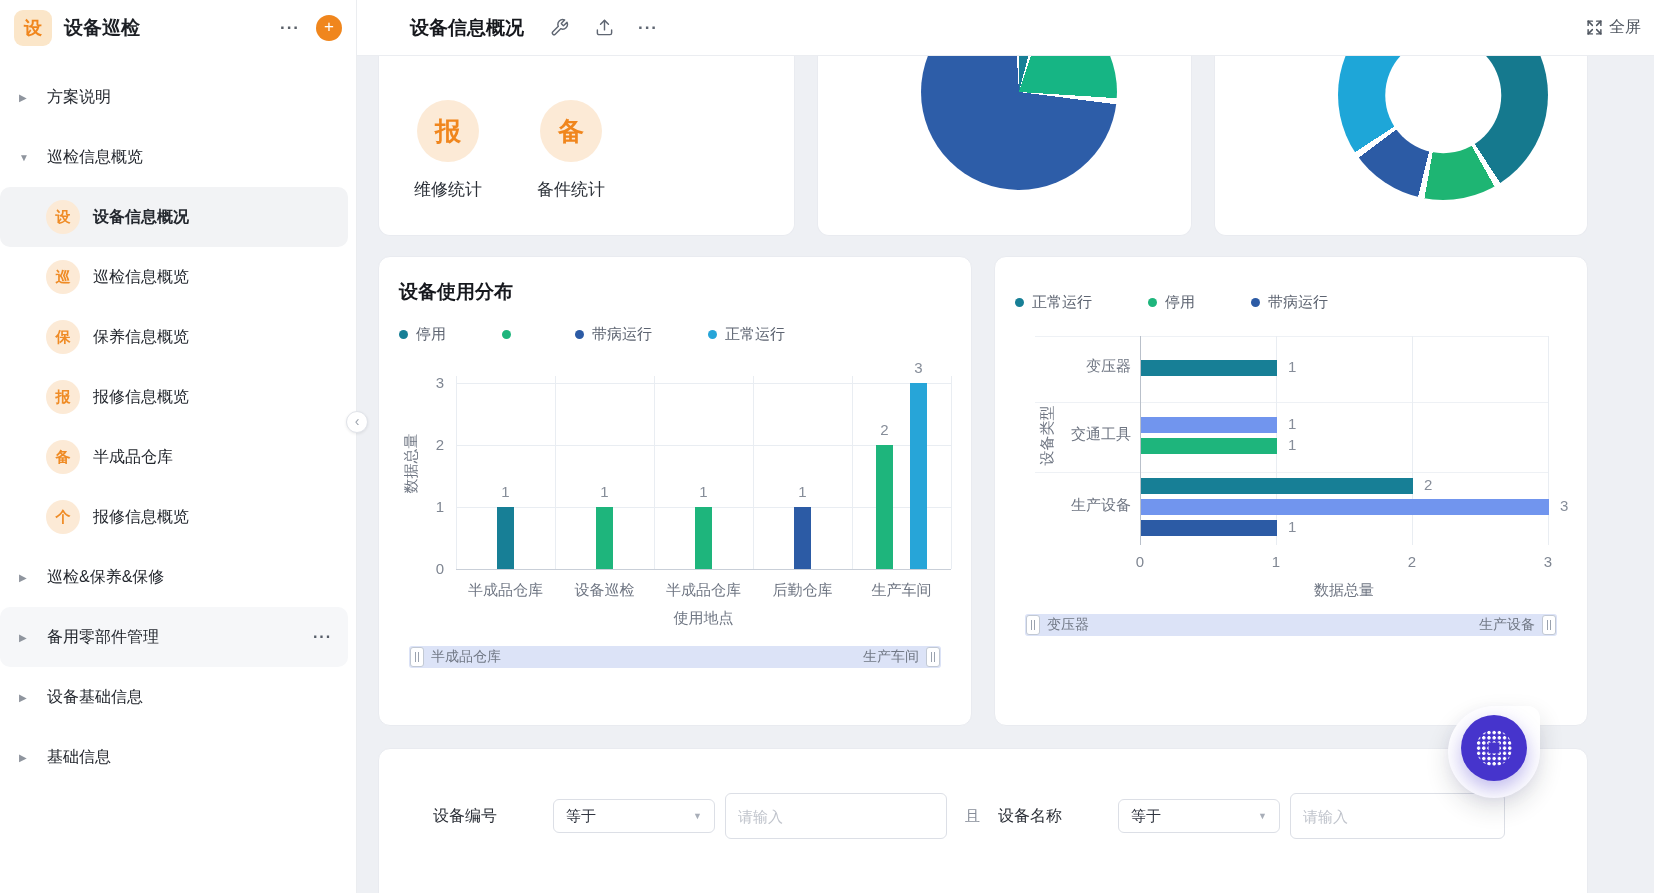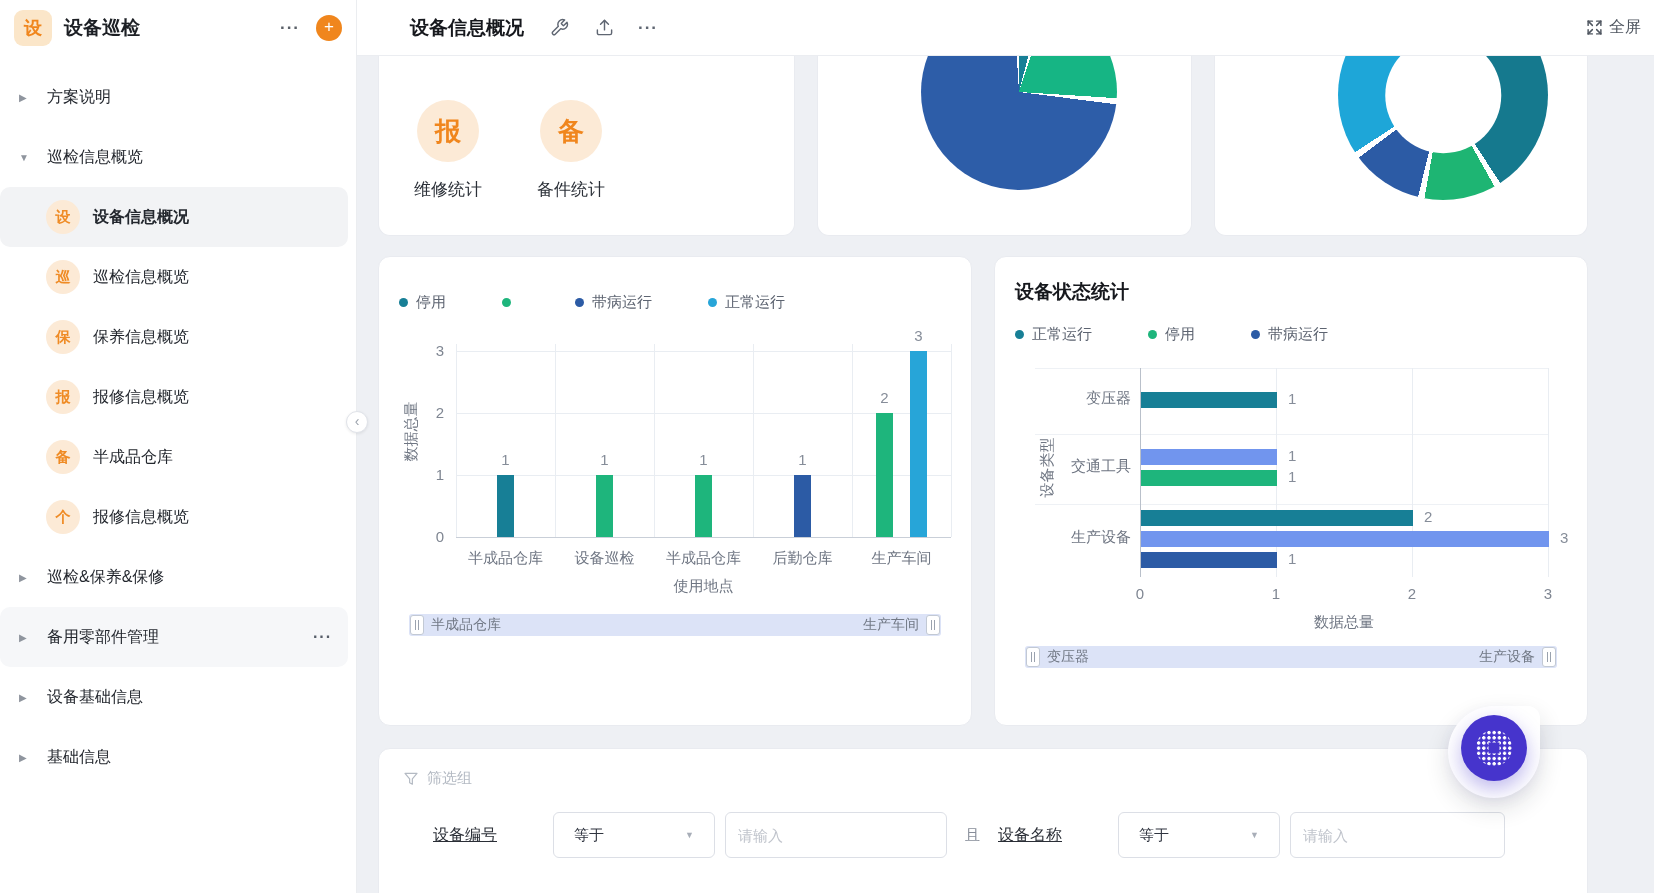--- a/index.html
+++ b/index.html
@@ -61,23 +61,23 @@
   .legend { display:flex; align-items:center; margin-top:20px; }
   .chart { position:relative; height:272px; margin-top:18px; font-size:14px; }
   .dslider { position:relative; height:22px; margin:12px 10px 0 10px; border-radius:3px; background:#dce3f7;
     font-size:14px; color:#717885; }
 
   .row3 { margin-top:22px; }
   .filter-card { width:1210px; height:170px; padding:20px 24px; }
   .filter-head { display:flex; align-items:center; color:#b4bac3; font-size:15px; padding-left:-2px; }
   .filter-head svg { margin-right:8px; }
   .filter-row { display:flex; align-items:center; margin-top:24px; padding-left:30px; }
-  .f-label { font-size:16px; color:#2a2e36; margin-right:56px; white-space:nowrap;text-decoration:underline; }
-  .select { width:162px; height:46px; border:1px solid #dcdfe6; border-radius:6px; background:#fff;
-    display:flex; align-items:center; justify-content:space-between; padding:0 20px; font-size:15px; color:#303540; cursor:pointer; }
+  .f-label { font-size:16px; color:#2a2e36; margin-right:56px; white-space:nowrap; }
+  .select { width:162px; height:34px; border:1px solid #dcdfe6; border-radius:6px; background:#fff;
+    display:flex; align-items:center; justify-content:space-between; padding:0 12px; font-size:15px; color:#303540; cursor:pointer; }
   .select .dcaret { color:#a8aeb8; font-size:9px; }
   .f-input { width:222px; height:46px; margin-left:10px; border:1px solid #dcdfe6; border-radius:6px;
     padding:0 12px; font-size:15px; color:#303540; outline:none; font-family:inherit; }
   .f-input::placeholder { color:#c0c4cc; }
   .conj { color:#878d99; font-size:15px; margin:0 18px 0 18px; }
 
   
   .fab-wrap { position:absolute; left:1448px; top:706px; width:92px; height:92px; background:#fff;
     border-radius:46px 12px 46px 46px; box-shadow:0 10px 24px rgba(31,35,41,.14); z-index:8; }
   .fab { position:absolute; left:13px; top:9px; width:66px; height:66px; border-radius:50%;
@@ -203,20 +203,21 @@
         </div>
         <div class="card pie-card c3">
           <div class="pie" id="pie1" style="left: 123px; top: -66px; width: 210px; height: 210px; background: conic-gradient(from -15deg, rgb(21, 121, 142) 0%, rgb(21, 121, 142) 45%, rgb(255, 255, 255) 45%, rgb(255, 255, 255) 46%, rgb(30, 181, 115) 46%, rgb(30, 181, 115) 57%, rgb(255, 255, 255) 57%, rgb(255, 255, 255) 58%, rgb(44, 91, 165) 58%, rgb(44, 91, 165) 69%, rgb(255, 255, 255) 69%, rgb(255, 255, 255) 70%, rgb(30, 166, 216) 70%, rgb(30, 166, 216) 96%, rgb(255, 255, 255) 96%, rgb(255, 255, 255) 97%, rgb(255, 255, 255) 97%, rgb(255, 255, 255) 100%);">
             <div class="hole"></div>
           </div>
         </div>
       </section>
 
       <section class="row row2">
         <div class="card chart-card">
+          <h2>设备使用分布</h2>
           <div class="legend" id="leg-usage">
               <span style="display: flex; align-items: center; margin-right: 56px; cursor: pointer;">
                 <span style="width: 9px; height: 9px; border-radius: 50%; margin-right: 8px; background: rgb(23, 127, 150);"></span>
                 <span style="font-size: 15px; color: rgb(93, 100, 113);">停用</span>
               </span>
               <span style="display: flex; align-items: center; margin-right: 56px; cursor: pointer;">
                 <span style="width: 9px; height: 9px; border-radius: 50%; margin-right: 8px; background: rgb(30, 181, 124);"></span>
                 <span style="font-size: 15px; color: rgb(93, 100, 113);"></span>
               </span>
               <span style="display: flex; align-items: center; margin-right: 56px; cursor: pointer;">
@@ -268,21 +269,20 @@
                 <div style="width: 4px; height: 10px; margin: 4px auto 0px; border-left: 1px solid rgb(154, 162, 174); border-right: 1px solid rgb(154, 162, 174);"></div>
               </div>
               <div style="position: absolute; right: 1px; top: 1px; width: 14px; height: 20px; background: rgb(255, 255, 255); border: 1px solid rgb(194, 201, 212); border-radius: 3px;">
                 <div style="width: 4px; height: 10px; margin: 4px auto 0px; border-left: 1px solid rgb(154, 162, 174); border-right: 1px solid rgb(154, 162, 174);"></div>
               </div>
               <div style="position: absolute; left: 22px; top: 2px;">半成品仓库</div>
               <div style="position: absolute; right: 22px; top: 2px;">生产车间</div>
             </div>
         </div>
         <div class="card chart-card">
-          <h2>设备状态统计</h2>
           <div class="legend" id="leg-status">
               <span style="display: flex; align-items: center; margin-right: 56px; cursor: pointer;">
                 <span style="width: 9px; height: 9px; border-radius: 50%; margin-right: 8px; background: rgb(23, 127, 150);"></span>
                 <span style="font-size: 15px; color: rgb(93, 100, 113);">正常运行</span>
               </span>
               <span style="display: flex; align-items: center; margin-right: 56px; cursor: pointer;">
                 <span style="width: 9px; height: 9px; border-radius: 50%; margin-right: 8px; background: rgb(30, 181, 124);"></span>
                 <span style="font-size: 15px; color: rgb(93, 100, 113);">停用</span>
               </span>
               <span style="display: flex; align-items: center; margin-right: 56px; cursor: pointer;">
@@ -328,26 +328,20 @@
                 <div style="width: 4px; height: 10px; margin: 4px auto 0px; border-left: 1px solid rgb(154, 162, 174); border-right: 1px solid rgb(154, 162, 174);"></div>
               </div>
               <div style="position: absolute; left: 22px; top: 2px;">变压器</div>
               <div style="position: absolute; right: 22px; top: 2px;">生产设备</div>
             </div>
         </div>
       </section>
 
       <section class="row row3">
         <div class="card filter-card">
-          <div class="filter-head">
-            <svg width="16" height="16" viewBox="0 0 20 20" fill="none" stroke="currentColor" stroke-width="1.5" stroke-linejoin="round">
-                <path d="M2.5 3h15l-5.8 6.8v6.7l-3.4-1.8V9.8z"></path>
-              </svg>
-            <span>筛选组</span>
-          </div>
           <div class="filter-row">
             <span class="f-label">设备编号</span>
             <div class="select">
               <span>等于</span>
               <span class="dcaret">▼</span>
             </div>
             <input class="f-input" placeholder="请输入" style="">
             <span class="conj">且</span>
             <span class="f-label">设备名称</span>
             <div class="select">

